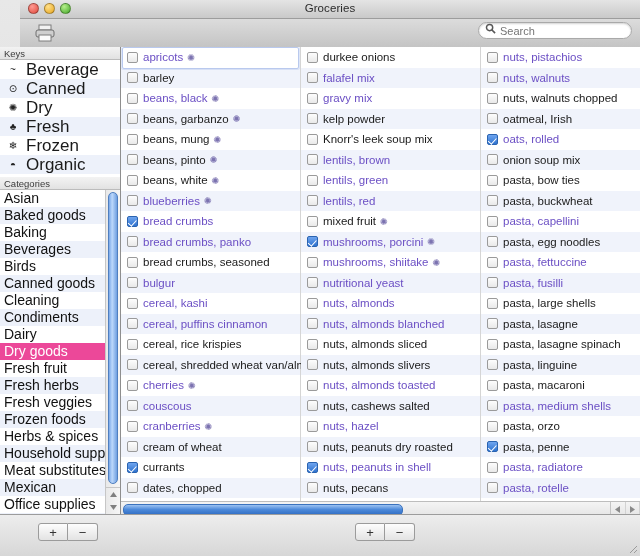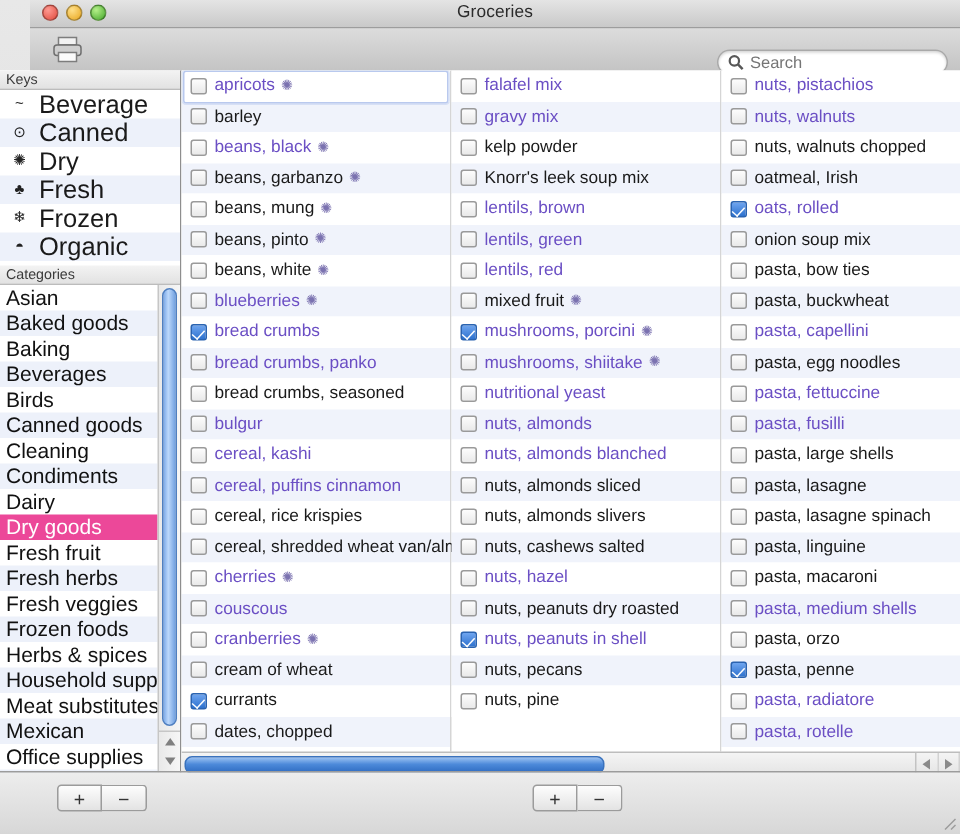--- a/index.html
+++ b/index.html
@@ -24,24 +24,24 @@
   .dot.yellow{background:radial-gradient(circle at 35% 30%,#ffe08a,#e8a61e);}
   .dot.green{background:radial-gradient(circle at 35% 30%,#b5f08a,#44a72a);}
   .wtitle{position:absolute;left:0;right:0;top:2px;text-align:center;
     font-size:11.5px;color:#2b2b2b;letter-spacing:.1px;}
 
   
   .toolbar{height:28px;position:relative;
     background:linear-gradient(#dcdcdc,#c4c4c4);
     border-bottom:1px solid #8e8e8e;}
   .printer{position:absolute;left:14px;top:4px;width:22px;height:20px;}
-  .searchwrap{position:absolute;right:8px;top:14px;width:154px;height:17px;
+  .searchwrap{position:absolute;right:8px;top:3px;width:154px;height:17px;
     background:#fff;border:1px solid #a9a9a9;border-radius:9px;
     box-shadow:inset 0 1px 2px rgba(0,0,0,.18);
-    display:flex;align-items:center;padding:0 6px;box-sizing:border-box;}
+    display:flex;padding:0 6px;box-sizing:border-box;}
   .searchwrap .sicon{width:11px;height:11px;margin-right:4px;flex:none;}
   .searchwrap input{border:0;outline:0;background:transparent;width:100%;
     font-family:inherit;font-size:11px;color:#7d7d7d;padding:0;}
 
   
   .content{position:absolute;top:47px;left:0;right:0;bottom:41px;display:flex;
     background:#fff;}
   .sidebar{width:120px;flex:none;position:relative;background:#fff;
     border-right:1px solid #8e8e8e;display:flex;flex-direction:column;}
 
@@ -328,20 +328,24 @@
             <div class="row">
               <span class="cb"></span>
               <span>dates, chopped</span>
             </div>
             <div class="row">
               <span class="cb"></span>
               <span>dates, whole</span>
             </div>
           </div>
           <div class="col">
+            <div class="row">
+              <span class="cb"></span>
+              <span>durkee onions</span>
+            </div>
             <div class="row purple">
               <span class="cb"></span>
               <span>falafel mix</span>
             </div>
             <div class="row purple">
               <span class="cb"></span>
               <span>gravy mix</span>
             </div>
             <div class="row">
               <span class="cb"></span>
@@ -390,20 +394,24 @@
               <span class="cb"></span>
               <span>nuts, almonds blanched</span>
             </div>
             <div class="row">
               <span class="cb"></span>
               <span>nuts, almonds sliced</span>
             </div>
             <div class="row">
               <span class="cb"></span>
               <span>nuts, almonds slivers</span>
+            </div>
+            <div class="row purple">
+              <span class="cb"></span>
+              <span>nuts, almonds toasted</span>
             </div>
             <div class="row">
               <span class="cb"></span>
               <span>nuts, cashews salted</span>
             </div>
             <div class="row purple">
               <span class="cb"></span>
               <span>nuts, hazel</span>
             </div>
             <div class="row">

